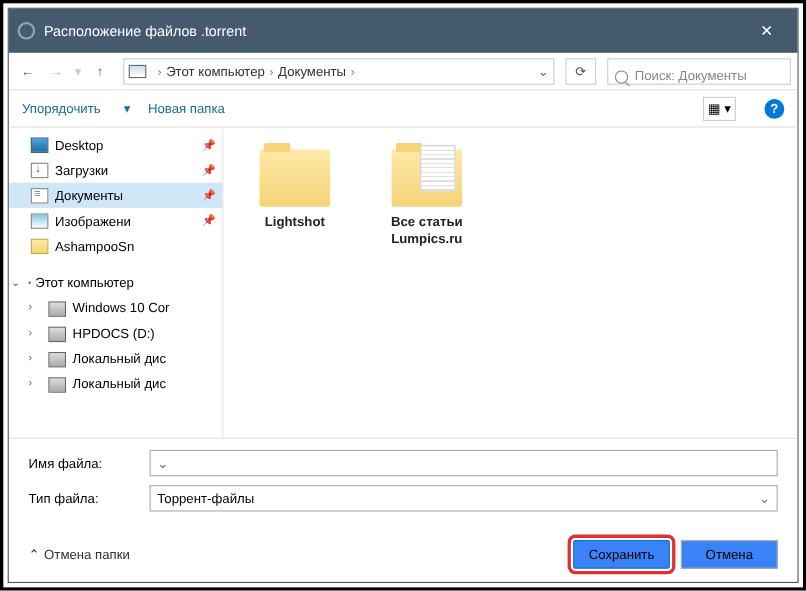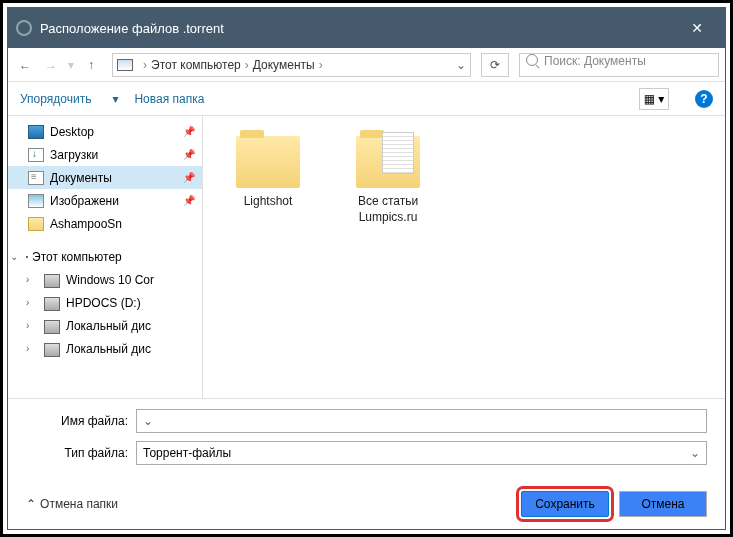--- a/index.html
+++ b/index.html
@@ -12,21 +12,21 @@
 .titlebar .close { width: 40px; text-align: center; font-size: 14px; cursor: pointer; }
 .navbar { height: 34px; display: flex; align-items: center; border-bottom: 1px solid #e0e0e0; padding: 0 6px; gap: 4px; }
 .nav-btn { width: 22px; height: 22px; display: flex; align-items: center; justify-content: center; color: #555; cursor: pointer; }
 .nav-btn.disabled { color: #bbb; }
 .nav-sep { color: #ccc; margin: 0 2px; }
 .address { flex: 1; border: 1px solid #ccc; height: 24px; display: flex; align-items: center; padding: 0 4px; margin: 0 6px; }
 .address .pc-icon { width: 16px; height: 12px; border: 1px solid #666; margin-right: 6px; background: linear-gradient(#cde, #fff); }
 .address span { color: #333; }
 .address .crumb-sep { color: #888; margin: 0 4px; }
 .refresh { width: 28px; height: 24px; border: 1px solid #ccc; display: flex; align-items: center; justify-content: center; color: #555; cursor: pointer; }
-.search { width: 200px; height: 24px; border: 1px solid #ccc; display: flex; align-items: flex-start; padding: 0 6px; color: #888; margin-left: 6px; }
+.search { width: 167px; height: 24px; border: 1px solid #ccc; display: flex; align-items: flex-end; padding: 0 6px; color: #888; margin-left: 6px; }
 .search .s-icon { width: 12px; height: 12px; border: 1px solid #888; border-radius: 50%; margin-right: 6px; position: relative; }
 .search .s-icon::after { content:""; position:absolute; width:5px; height:1px; background:#888; bottom:-2px; right:-3px; transform:rotate(45deg); }
 .toolbar { height: 34px; border-bottom: 1px solid #e0e0e0; display: flex; align-items: center; padding: 0 12px; gap: 16px; }
 .toolbar .tb-item { color: #1a6b9e; cursor: pointer; display: flex; align-items: center; gap: 21px; }
 .toolbar .spacer { flex: 1; }
 .toolbar .view-btn { width: 30px; height: 22px; border: 1px solid #ccc; display: flex; align-items: center; justify-content: center; cursor: pointer; }
 .help-icon { width: 18px; height: 18px; border-radius: 50%; background: #0078d7; color: #fff; display: flex; align-items: center; justify-content: center; font-weight: bold; cursor: pointer; margin-left: 10px; }
 .body-area { flex: 1; display: flex; min-height: 0; }
 .sidebar { width: 195px; border-right: 1px solid #e0e0e0; padding: 4px 0; overflow: hidden; }
 .sb-item { display: flex; align-items: center; height: 23px; padding: 0 6px 0 20px; gap: 6px; cursor: pointer; white-space: nowrap; }
@@ -43,24 +43,24 @@
 .icon-docs::after { content:"≡"; position:absolute; left:2px; top:-1px; font-size:10px; color:#888; }
 .icon-images { background: linear-gradient(#7ec8e3,#fff); border: 1px solid #888; }
 .icon-folder { background: linear-gradient(#ffe9a8,#f5d376); border: 1px solid #c8a842; }
 .icon-pc { background: linear-gradient(#cde,#fff); border: 1px solid #666; }
 .icon-drive { background: linear-gradient(#ddd,#aaa); border: 1px solid #666; height: 10px; margin-top: 2px; }
 .content { flex: 1; padding: 20px; display: flex; gap: 30px; align-items: flex-start; }
 .folder-item { width: 90px; text-align: center; cursor: pointer; }
 .folder-big { width: 64px; height: 52px; margin: 0 auto 6px; background: linear-gradient(#ffe9a8,#f5d376); border-radius: 2px; position: relative; }
 .folder-big::before { content:""; position:absolute; top:-6px; left:4px; width:24px; height:8px; background:#f5d376; border-radius:2px 2px 0 0; }
 .folder-big.has-paper::after { content:""; position:absolute; top:-4px; right:6px; width:30px; height:40px; background:#fff; border:1px solid #ccc; background-image: repeating-linear-gradient(#fff,#fff 3px,#e0e0e0 3px,#e0e0e0 4px); }
-.folder-label { font-size: 12px; color: #222; word-wrap: break-word; line-height: 1.3; }
+.folder-label { font-size: 12px; color: #222; word-wrap: break-word; line-height: 1.3; font-weight: bold; }
 .bottom { border-top: 1px solid #e0e0e0; padding: 10px 18px; }
 .form-row { display: flex; align-items: center; margin-bottom: 8px; }
-.form-row label { width: 110px; text-align: right; padding-right: 8px; text-decoration: underline; text-decoration-color: transparent; }
+.form-row label { width: 110px; text-align: left; padding-right: 8px; text-decoration: underline; text-decoration-color: transparent; }
 .form-row .field { flex: 1; height: 24px; border: 1px solid #aaa; padding: 0 6px; display: flex; align-items: center; justify-content: space-between; background: #fff; }
 .form-row .field .dd { color: #666; }
 .footer { display: flex; align-items: center; padding: 8px 18px 12px; }
 .hide-folders { display: flex; align-items: center; gap: 4px; cursor: pointer; color: #333; }
 .footer .btns { margin-left: auto; display: flex; gap: 10px; }
 .btn { min-width: 88px; height: 26px; border: 1px solid #adadad; background: #3b82f6; display: flex; align-items: center; justify-content: center; cursor: pointer; }
 .btn.primary { outline: 3px solid #e03030; outline-offset: 2px; border-radius: 2px; border: 1px solid #0078d7; }
 </style>
 </head>
 <body>

